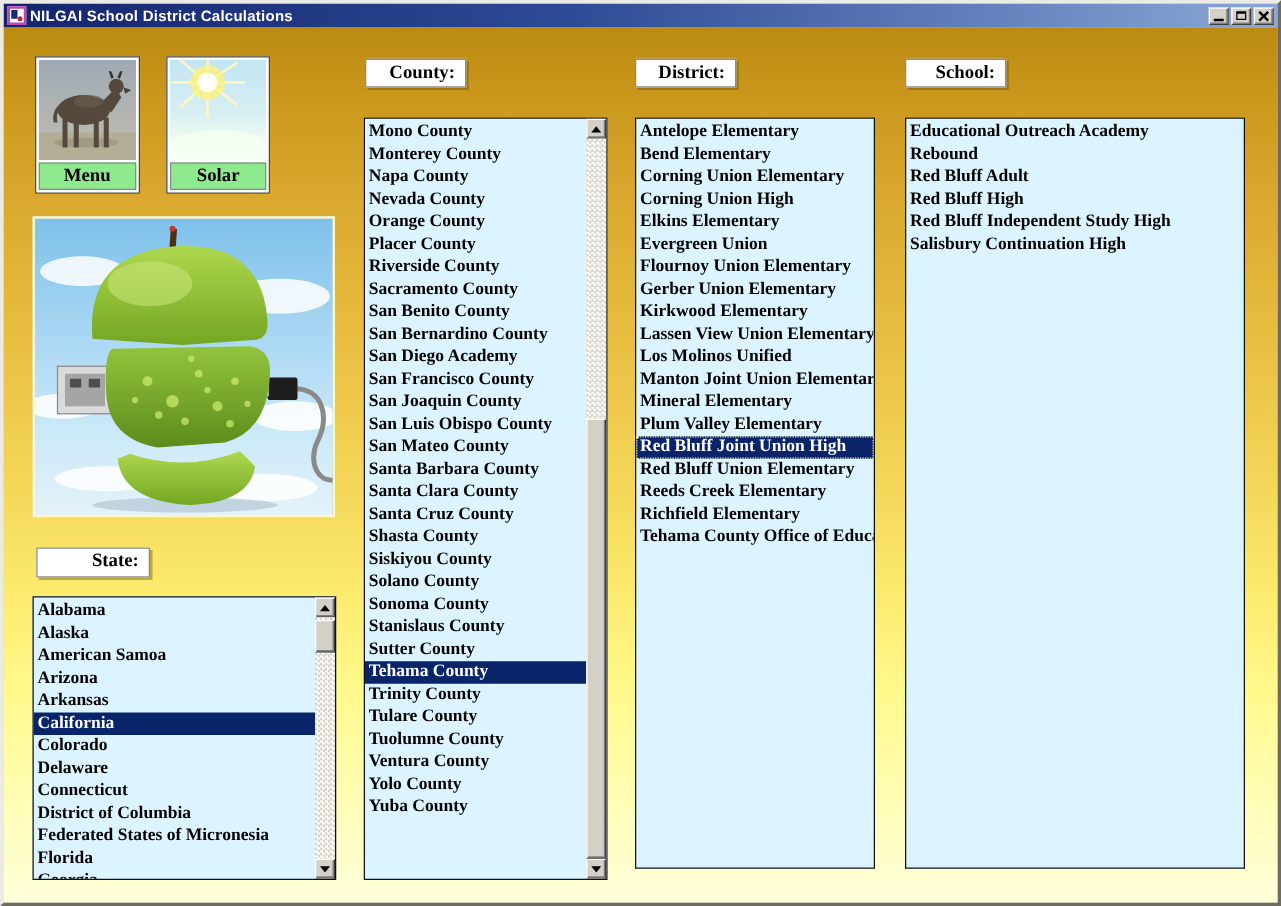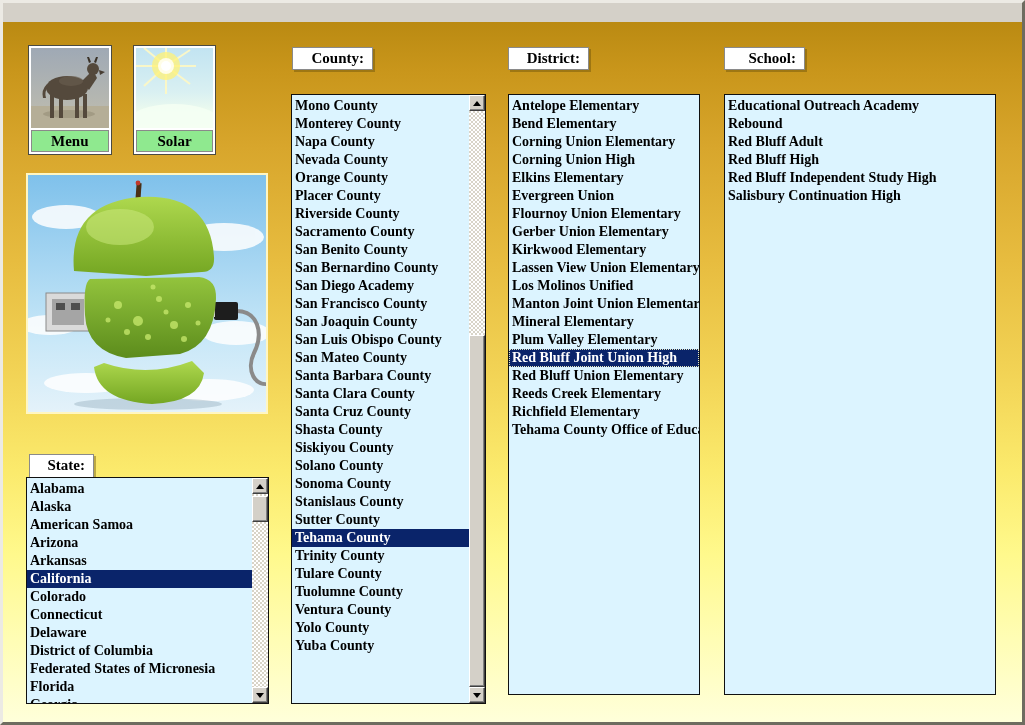--- a/index.html
+++ b/index.html
@@ -70,20 +70,38 @@
     background:linear-gradient(to bottom,#C2E4F2,#D9F0F2 55%,#EDFBEE 80%,#F4FDF2);position:relative;}
   
   .apple-box{position:absolute;border:2px solid #FFF6C2;box-sizing:border-box;background:#9CC7E8;}
   svg{display:block;}
 </style>
 </head>
 <body>
 
 <div id="window">
 
+  <div class="titlebar">
+    <div class="app-icon">
+      <div class="ic-a"></div>
+      <div class="ic-b"></div>
+    </div>
+    <span class="title-text">NILGAI School District Calculations</span>
+    <div class="win-controls">
+      <div class="win-btn">
+        <div class="g-min"></div>
+      </div>
+      <div class="win-btn">
+        <div class="g-max"></div>
+      </div>
+      <div class="win-btn">
+        <div class="g-close"></div>
+      </div>
+    </div>
+  </div>
 
   <div class="client">
 
     <div class="img-button" style="left:25px;top:23px;width:84px;height:110px;">
       <div class="img-area">
         <svg width="78" height="82" viewBox="0 0 78 82" preserveAspectRatio="none">
           <defs>
             <linearGradient id="nsky" x1="0" y1="0" x2="0" y2="1">
               <stop offset="0" stop-color="#9FA9B5"></stop>
                 <stop offset="1" stop-color="#C2BFAE"></stop>
@@ -184,32 +202,32 @@
             <circle cx="80" cy="145" r="2.5"></circle>
             <circle cx="138" cy="137" r="2.5"></circle>
           <circle cx="156" cy="164" r="3"></circle>
             <circle cx="125" cy="112" r="2.5"></circle>
             <circle cx="170" cy="148" r="2.5"></circle>
         </g>
         <path d="M66 192 Q70 226 124 229 Q172 227 176 198 L164 186 Q120 203 76 188 Z" fill="url(#apgr)"></path>
       </svg>
     </div>
 
-    <div class="field-label" style="left:26px;top:432px;width:65px;height:24px;">State:</div>
+    <div class="field-label" style="left:26px;top:416px;width:91px;height:24px;">State:</div>
     <div class="listbox" style="left:23px;top:455px;width:243px;height:227px;">
       <div class="list-items">
           <div class="list-row">Alabama</div>
           <div class="list-row">Alaska</div>
           <div class="list-row">American Samoa</div>
           <div class="list-row">Arizona</div>
           <div class="list-row">Arkansas</div>
           <div class="list-row selected">California</div>
           <div class="list-row">Colorado</div>
+          <div class="list-row">Delaware</div>
           <div class="list-row">Connecticut</div>
-          <div class="list-row">Delaware</div>
           <div class="list-row">District of Columbia</div>
           <div class="list-row">Federated States of Micronesia</div>
           <div class="list-row">Florida</div>
           <div class="list-row">Georgia</div>
         </div>
       <div class="scrollbar">
         <div class="scroll-btn">
           <div class="tri-up"></div>
         </div>
         <div class="scroll-track">

